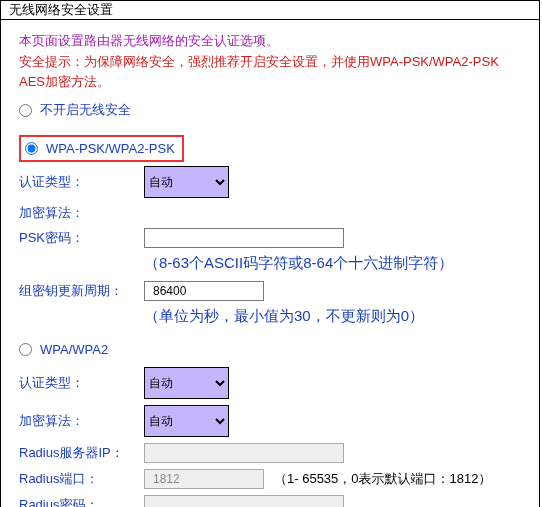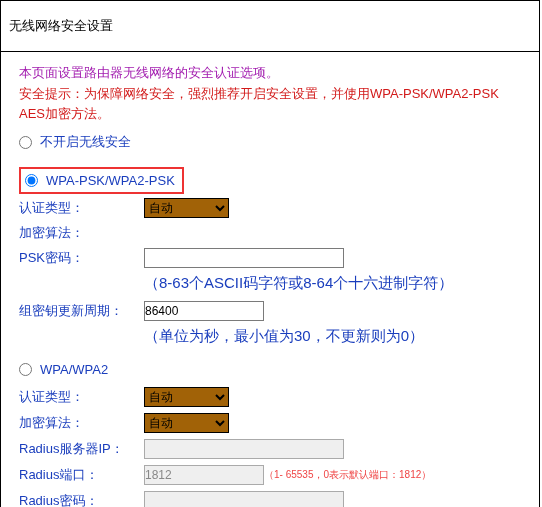--- a/index.html
+++ b/index.html
@@ -9,21 +9,21 @@
       background: #fff;
       color: #000;
       width: 542px;
     }
     .container {
       border: 1px solid #000;
       width: 540px;
     }
     .title-bar {
       border-bottom: 1px solid #000;
-      padding: 16px 8px;
+      padding: 0 8px;
       font-size: 13px;
     }
     .content {
       padding: 12px 18px 18px 18px;
     }
     .intro {
       color: #a21caf;
       margin-bottom: 2px;
     }
     .warning {
@@ -62,47 +62,48 @@
     }
     .form-label {
       width: 125px;
       color: #1a3ebd;
       flex-shrink: 0;
     }
     select {
       width: 85px;
       font-size: 12px;
       border: 1px solid #000;
-      background: #a16207;
-      height: 20px;
+      background: #c4b5fd;
+      height: 32px;
     }
     input[type="text"] {
       border: 1px solid #7a7a7a;
       height: 20px;
-      padding: 0 0;
+      padding: 0 8px;
       font-size: 12px;
       background: #fff;
     }
     input[type="text"].readonly {
       background: #efefef;
       color: #888;
       border: 1px solid #aaa;
     }
     .psk-input { width: 200px; }
     .small-input { width: 120px; }
     .ip-input { width: 200px; }
     .hint {
       color: #1a3ebd;
       margin-left: 125px;
       margin-bottom: 8px;
       font-size: 15px;
     }
     .hint-inline {
-      color: #ef4444;
-      font-size: 10px;
+      color: #000000;
+      margin-left: 10px;
+      font-size: 13px;
     }
   </style>
 </head>
 <body>
 
 <div class="container">
   <div class="title-bar">无线网络安全设置</div>
   <div class="content">
 
     <div class="intro">本页面设置路由器无线网络的安全认证选项。</div>

